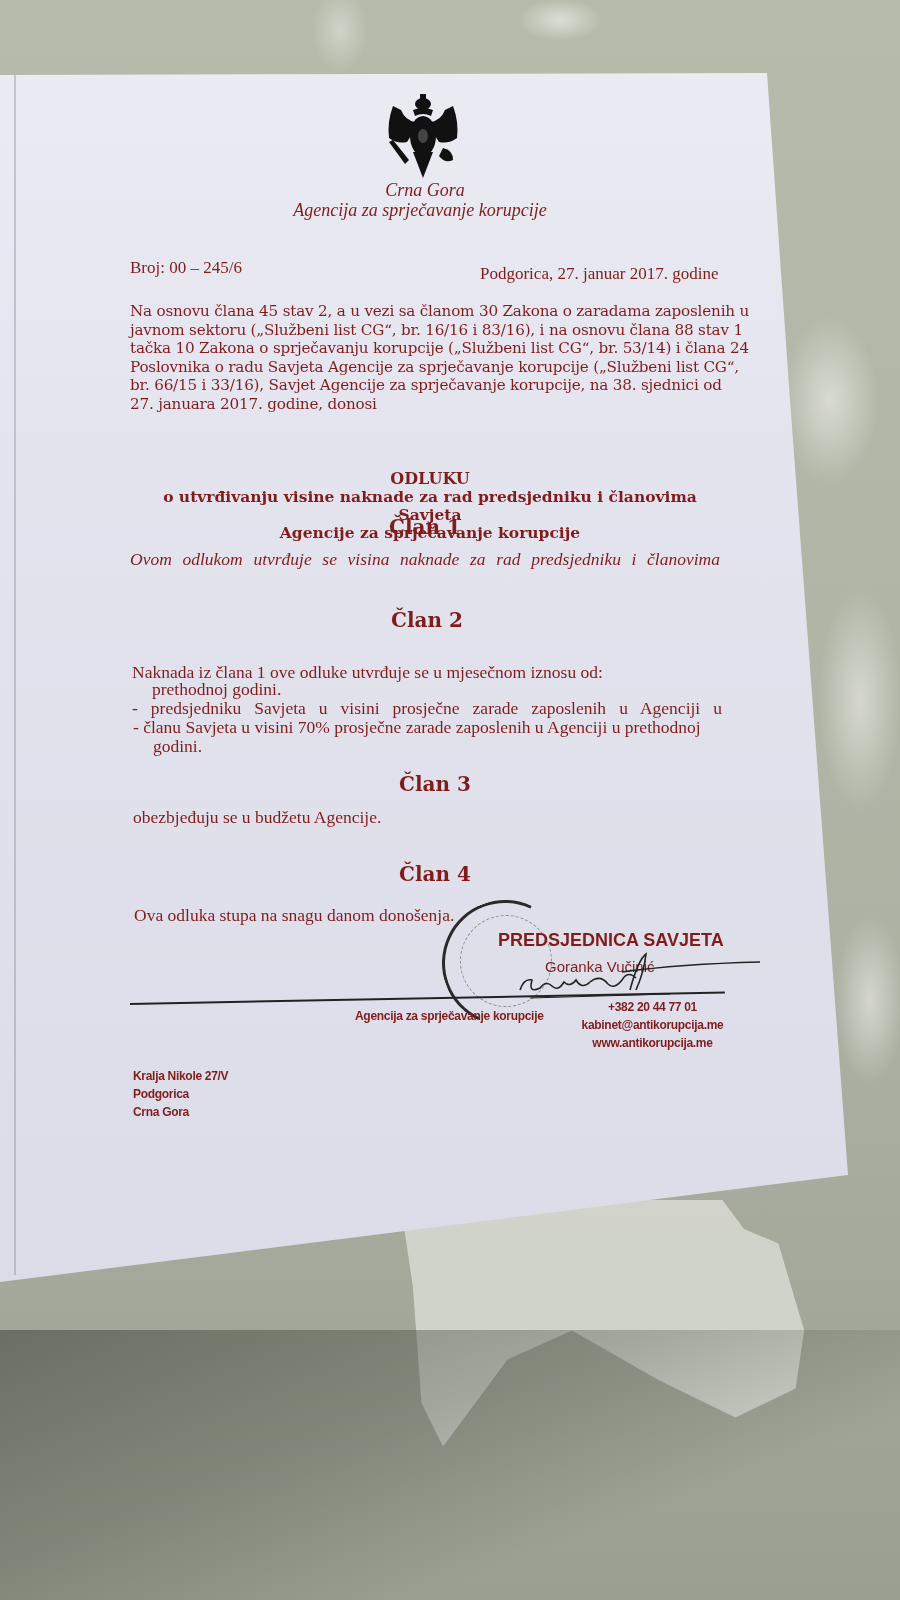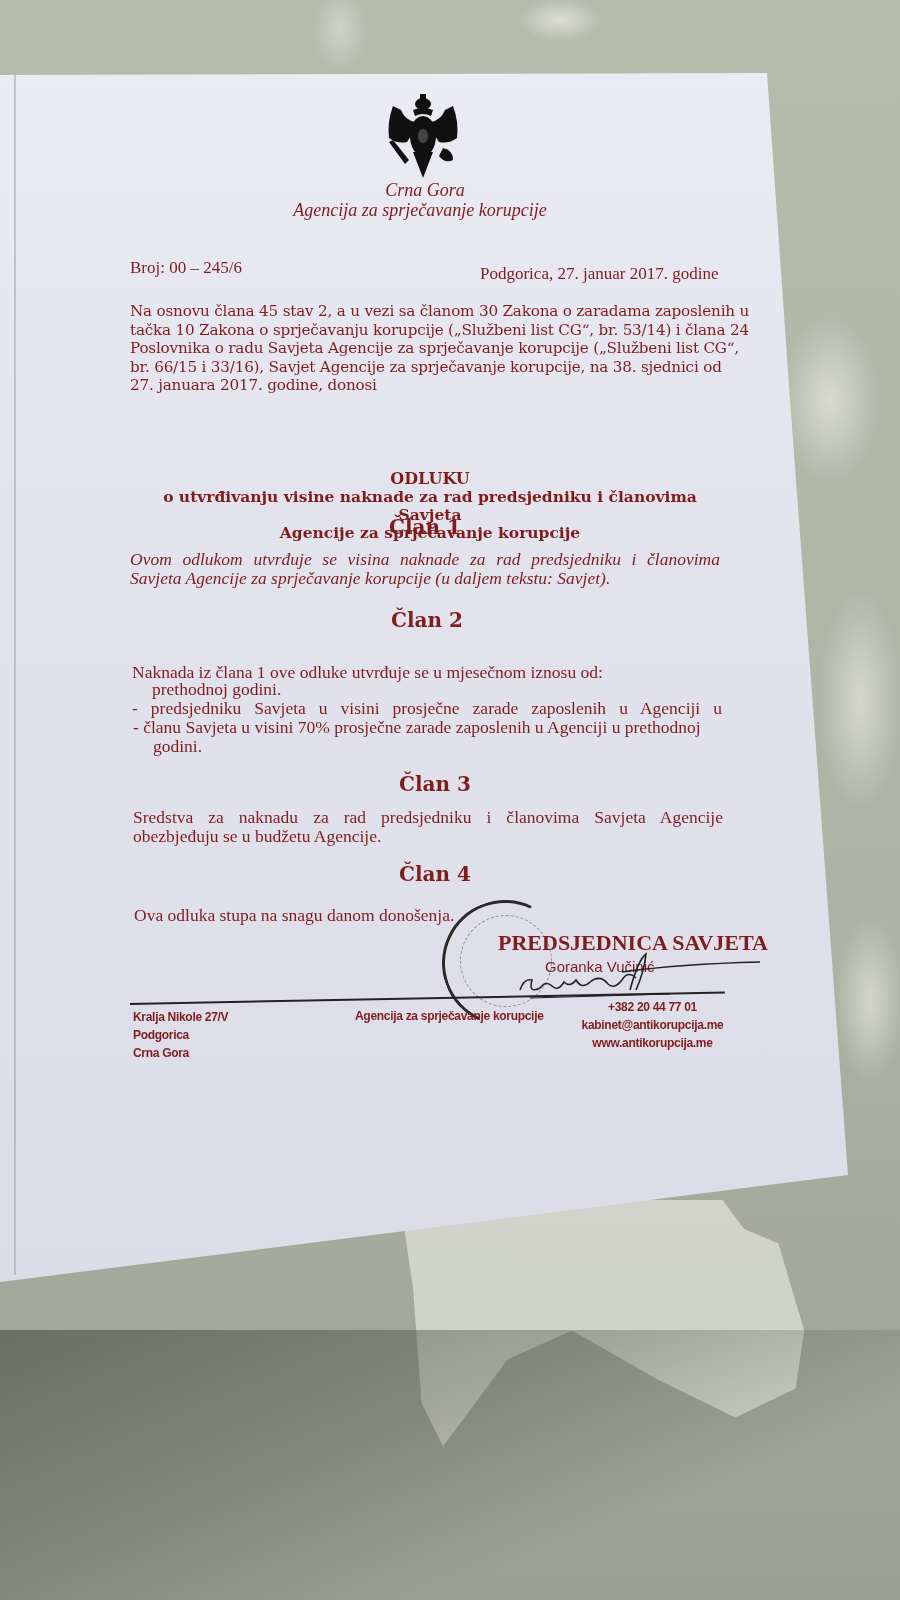--- a/index.html
+++ b/index.html
@@ -59,26 +59,26 @@
 
   .bullet { position:absolute; font-family:"Liberation Serif", serif; font-size:17.5px; line-height:19px; }
 
   .stamp {
     position:absolute; left:442px; top:900px; width:120px; height:120px;
     border:3px solid #2a2a2a; border-radius:50%; border-right-color:transparent; border-bottom-color:transparent;
     transform:rotate(-20deg);
   }
   .stamp-inner { position:absolute; left:460px; top:915px; width:90px; height:90px; border:1px dashed #555; border-radius:50%; opacity:.6; }
 
-  .sig-title { position:absolute; left:498px; top:930px; font-family:Liberation Serif, serif; font-weight:bold; font-size:22px; }
+  .sig-title { position:absolute; left:498px; top:930px; font-family:Liberation Sans, sans-serif; font-weight:bold; font-size:18px; }
   .sig-name { position:absolute; left:545px; top:958px; font-family:"Liberation Sans", sans-serif; font-size:15px; }
   .signature { position:absolute; left:510px; top:950px; width:280px; height:50px; }
 
   .footer-line { position:absolute; left:130px; top:1003px; width:595px; height:1.5px; background:#222; transform:rotate(-1.1deg); transform-origin:left; }
-  .footer-left { position:absolute; left:133px; top:1008px; font-family:"Liberation Sans", sans-serif; font-weight:bold; font-size:12px; line-height:18px; letter-spacing:-0.3px; }
+  .footer-left { position:absolute; left:133px; top:1067px; font-family:"Liberation Sans", sans-serif; font-weight:bold; font-size:12px; line-height:18px; letter-spacing:-0.3px; }
   .footer-center { position:absolute; left:355px; top:1009px; font-family:"Liberation Sans", sans-serif; font-weight:bold; font-size:12px; letter-spacing:-0.3px; }
   .footer-right { position:absolute; left:580px; top:998px; width:145px; text-align:center; font-family:"Liberation Sans", sans-serif; font-weight:bold; font-size:12px; line-height:18px; letter-spacing:-0.3px; }
 </style>
 </head>
 <body>
 
 <div class="wall"></div>
 <div class="wall-patch"></div>
 <div class="wall-shadow"></div>
 
@@ -104,52 +104,51 @@
   </svg>
 
   <div class="hdr-country">Crna Gora</div>
   <div class="hdr-agency">Agencija za sprječavanje korupcije</div>
 
   <div class="broj">Broj:  00 – 245/6</div>
   <div class="datum">Podgorica, 27. januar 2017. godine</div>
 
   <div class="preamble">
     <div>Na osnovu člana 45 stav 2, a u vezi sa članom 30 Zakona o zaradama zaposlenih u</div>
+    <div>javnom sektoru („Službeni list CG“, br. 16/16 i 83/16), i na osnovu člana 88 stav 1</div>
     <div>tačka 10 Zakona o sprječavanju korupcije („Službeni list CG“, br. 53/14) i člana 24</div>
     <div>Poslovnika o radu Savjeta Agencije za sprječavanje korupcije („Službeni list CG“,</div>
     <div>br. 66/15 i 33/16), Savjet Agencije za sprječavanje korupcije, na 38. sjednici od</div>
     <div>27. januara 2017. godine, donosi</div>
   </div>
 
   <div class="title">
     <div class="t1">ODLUKU</div>
     <div>o utvrđivanju visine naknade za rad predsjedniku i članovima Savjeta</div>
     <div>Agencije za sprječavanje korupcije</div>
   </div>
 
   <div class="clan" style="left:345px; top:515px;">Član 1</div>
   <div class="para" style="left:130px; top:550px; width:590px;font-style:italic;">
     <span class="ln just" style="display:block; width:590px; white-space:normal;">Ovom odlukom utvrđuje se visina naknade za rad predsjedniku i članovima</span>
-    <span class="ln">Savjeta Agencije za sprječavanje korupcije (u daljem tekstu: Savjet).</span>
   </div>
 
   <div class="clan" style="left:347px; top:608px;">Član 2</div>
   <div class="para" style="left:132px; top:663px;">Naknada iz člana 1 ove odluke utvrđuje se u mjesečnom iznosu od:</div>
   <div class="bullet" style="left:132px; top:680px; width:590px;">
     <span style="display:block; padding-left:20px;">prethodnoj godini.</span>
     <span style="display:block; text-align:justify; text-align-last:justify; width:590px;">- predsjedniku Savjeta u visini prosječne zarade zaposlenih u Agenciji u</span>
   </div>
   <div class="bullet" style="left:133px; top:718px; width:600px;">
     <span style="display:block; white-space:nowrap;">- članu Savjeta u visini 70% prosječne zarade zaposlenih u Agenciji u prethodnoj</span>
     <span style="display:block; padding-left:20px;">godini.</span>
   </div>
 
   <div class="clan" style="left:355px; top:772px;">Član 3</div>
   <div class="para" style="left:133px; top:808px; width:590px;">
-    <span class="ln just" style="display:block; width:590px; white-space:normal;">Sredstva za naknadu za rad predsjedniku i članovima Savjeta Agencije</span>
     <span class="ln">obezbjeđuju se u budžetu Agencije.</span>
   </div>
 
   <div class="clan" style="left:355px; top:862px;">Član 4</div>
   <div class="para" style="left:134px; top:906px;">Ova odluka stupa na snagu danom donošenja.</div>
 
   <div class="stamp"></div>
   <div class="stamp-inner"></div>
   <div class="sig-title">PREDSJEDNICA SAVJETA</div>
   <div class="sig-name">Goranka Vučinić</div>

